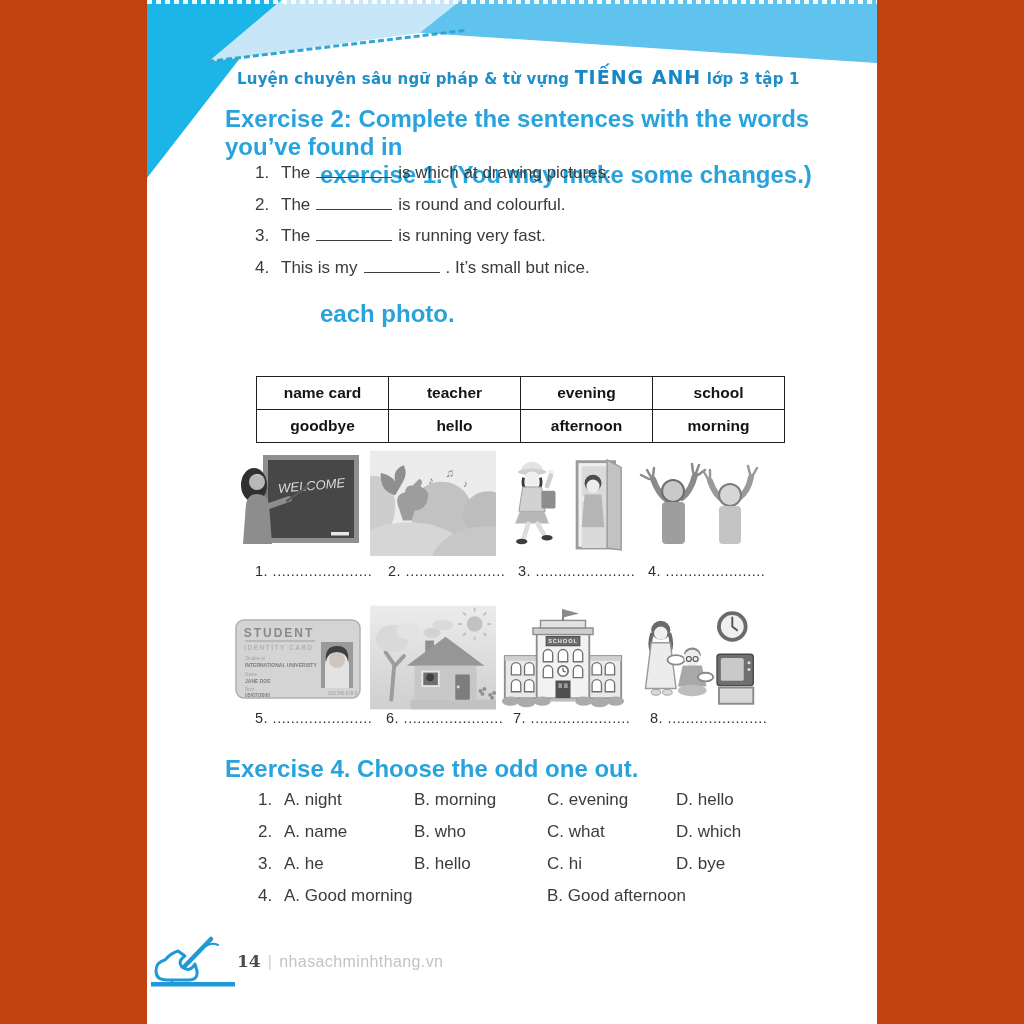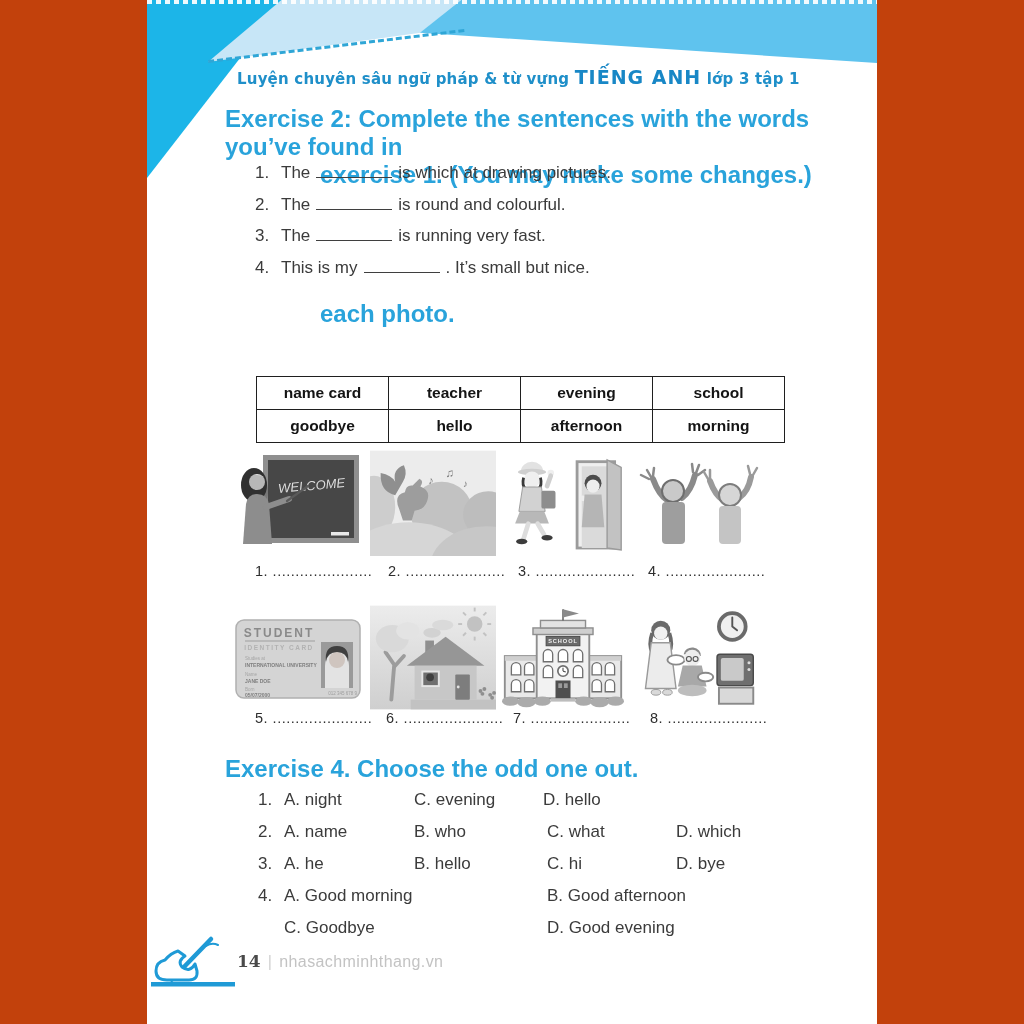--- a/index.html
+++ b/index.html
@@ -330,20 +330,21 @@
     <div class="caption" style="left:503px;top:710px;">8. ......................</div>
 
     <div class="ex-head" style="top:755px;">
       <div class="l1">Exercise 4. Choose the odd one out.</div>
     </div>
 
     <div class="ex4-rows">
       <div class="row">
         <span class="num">1.</span>
         <span class="oA">A. night</span>
+        <span class="oB">B. morning</span>
         <span class="oC">C. evening</span>
         <span class="oD">D. hello</span>
       </div>
       <div class="row">
         <span class="num">2.</span>
         <span class="oA">A. name</span>
         <span class="oB">B. who</span>
         <span class="oC">C. what</span>
         <span class="oD">D. which</span>
       </div>
@@ -351,25 +352,20 @@
         <span class="num">3.</span>
         <span class="oA">A. he</span>
         <span class="oB">B. hello</span>
         <span class="oC">C. hi</span>
         <span class="oD">D. bye</span>
       </div>
       <div class="row">
         <span class="num">4.</span>
         <span style="width:263px;flex:none;">A. Good morning</span>
         <span>B. Good afternoon</span>
-      </div>
-      <div class="row">
-        <span class="num"></span>
-        <span style="width:263px;flex:none;">C. Goodbye</span>
-        <span>D. Good evening</span>
       </div>
     </div>
 
     <div class="footer-icon">
       <svg viewBox="0 0 86 54" width="86" height="54">
         <rect x="0" y="48" width="84" height="4.5" fill="#1f9ad6"></rect>
         <path d="M60,5 L32,34" stroke="#1f9ad6" stroke-width="4.5" stroke-linecap="round"></path>
         <path d="M32,34 L24,44 L34,40 z" fill="#1f9ad6"></path>
         <path d="M24,44 L20,48" stroke="#1f9ad6" stroke-width="1.8"></path>
         <path d="M14,26 q-9,2 -9,11 q0,9 11,9 h22 q9,0 8,-9 l-2,-7 q-5,9 -13,3 q-5,-6 3,-11 l-7,-5 q-7,2 -13,9z" fill="#ffffff" stroke="#1f9ad6" stroke-width="3" stroke-linejoin="round"></path>

